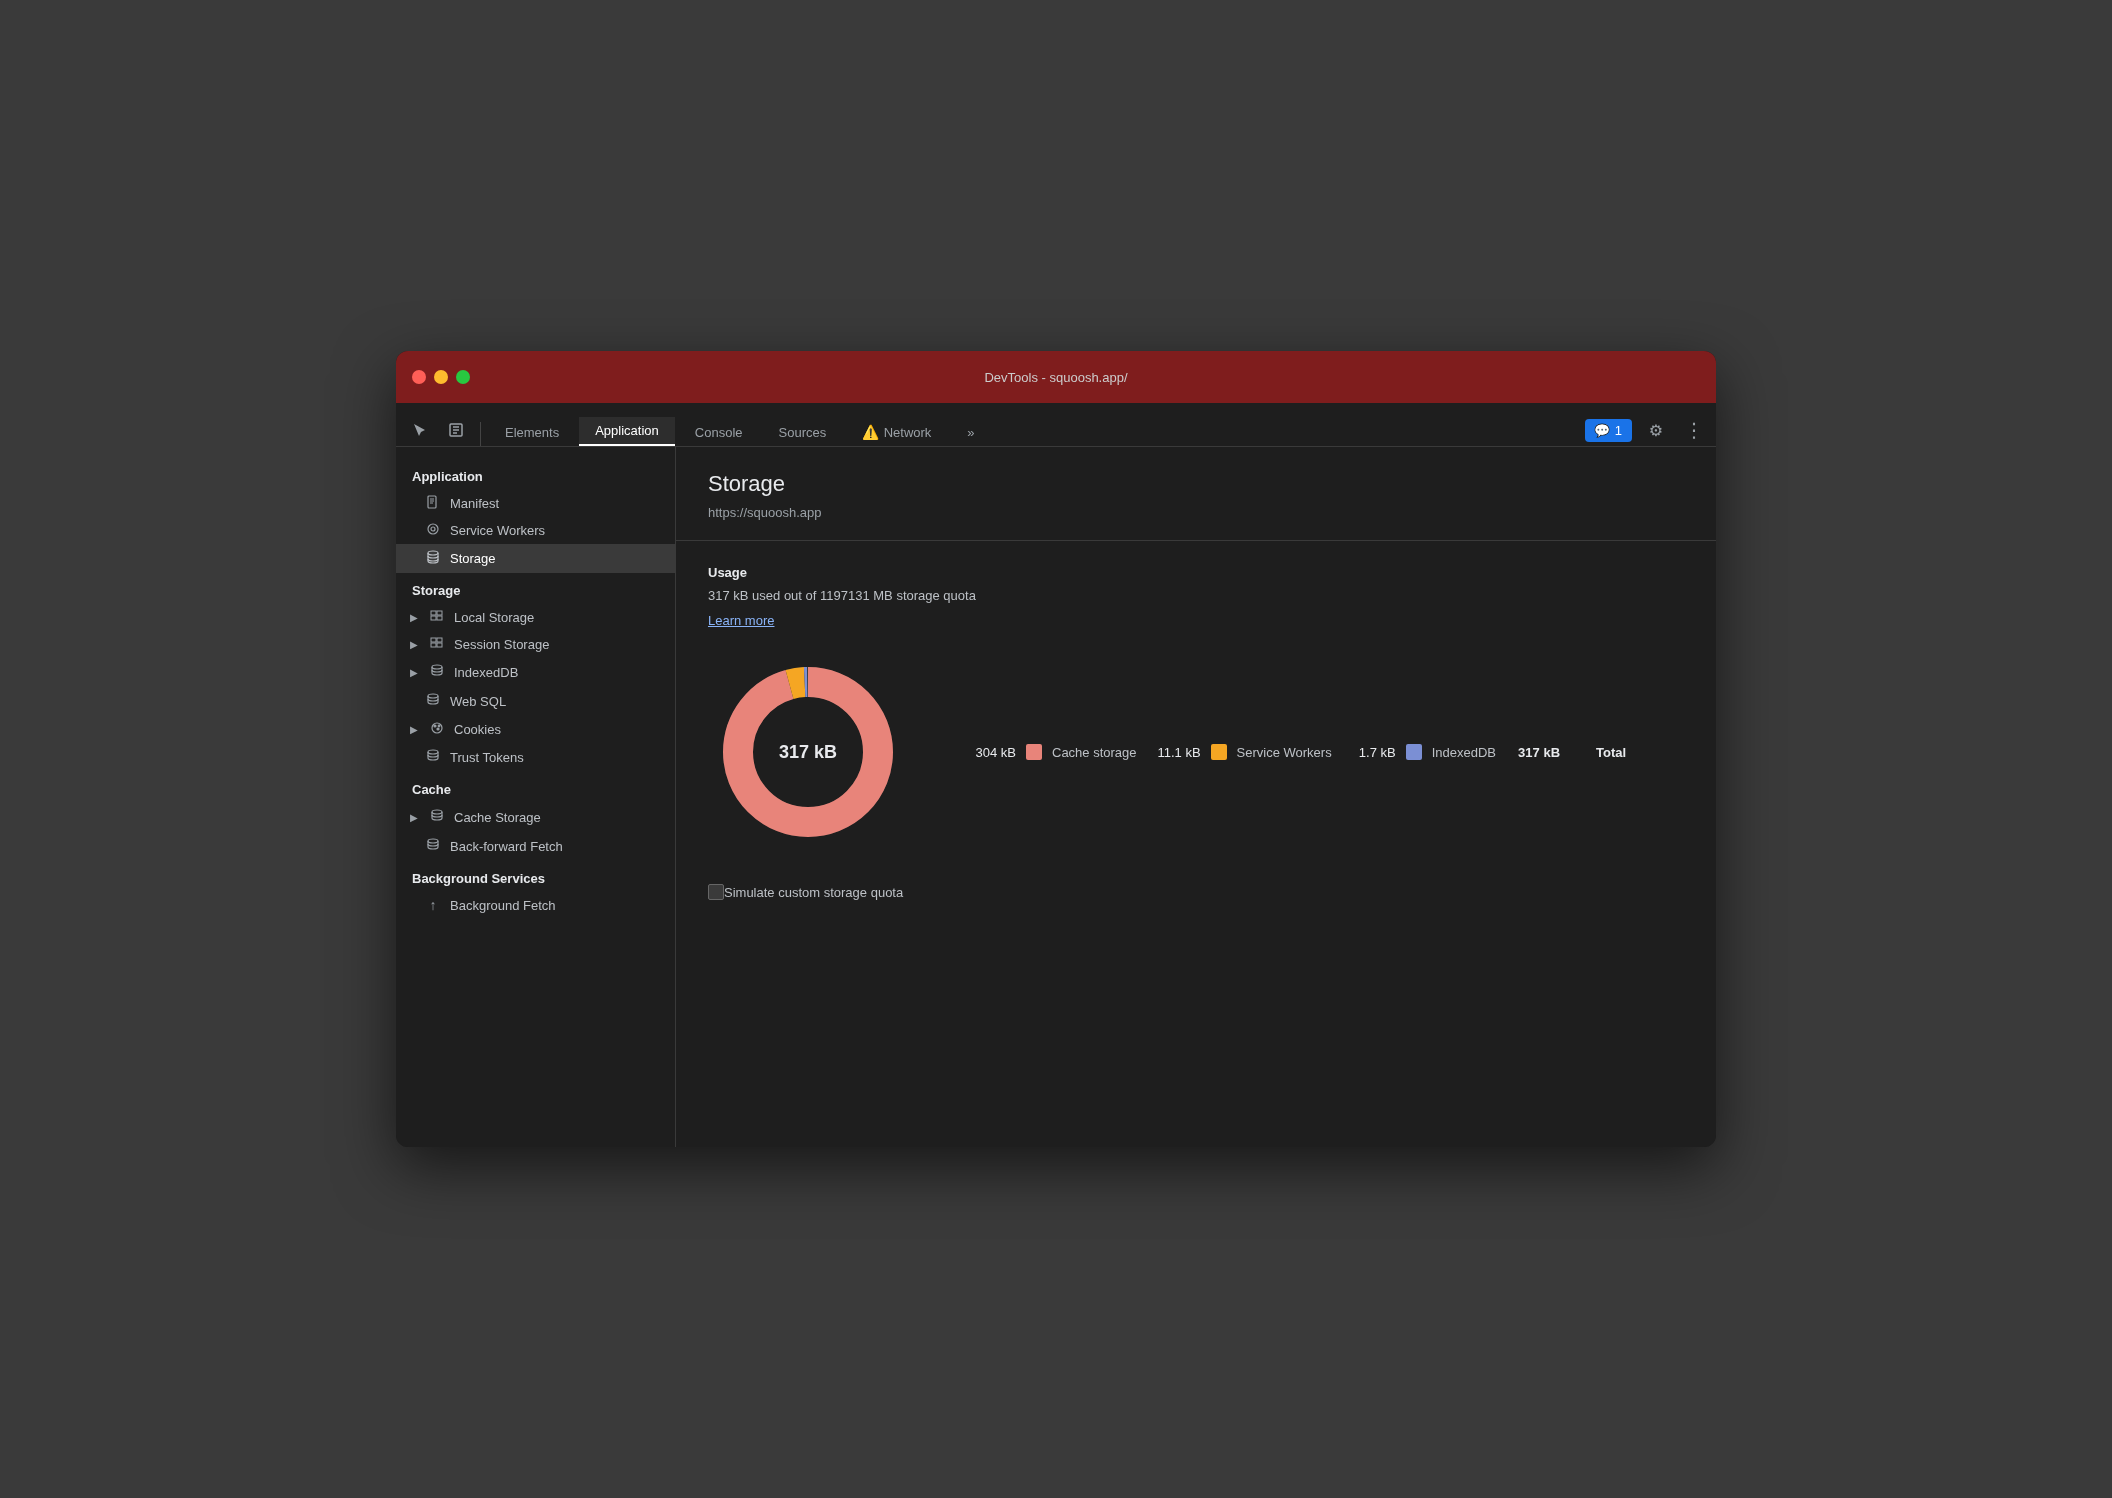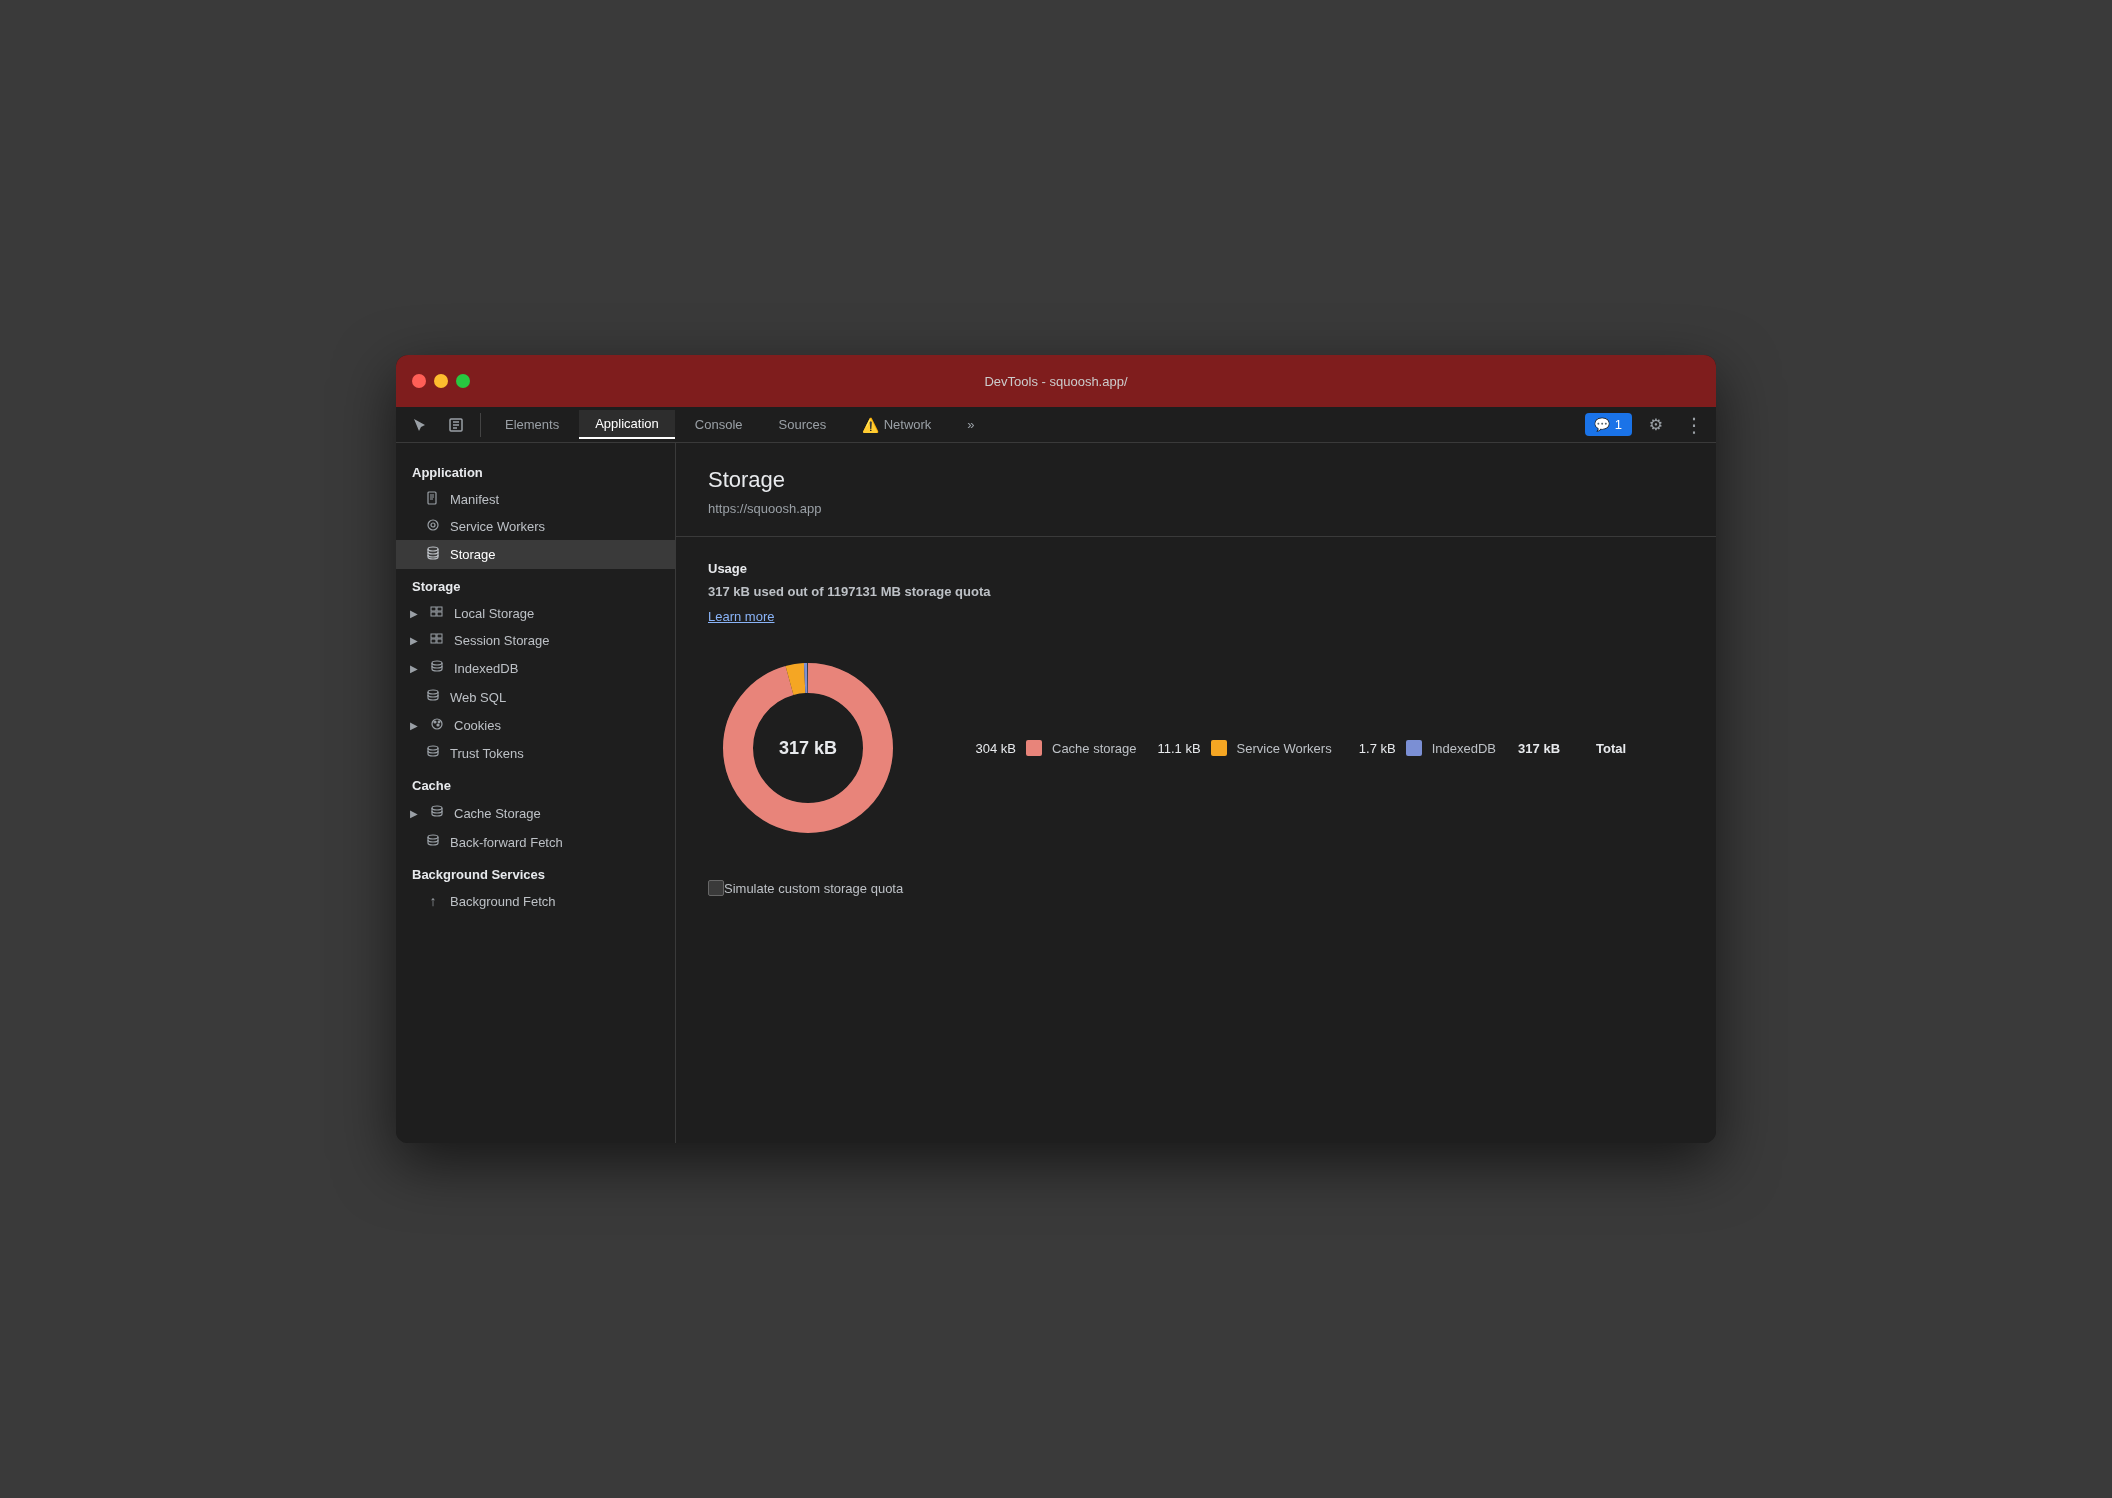--- a/index.html
+++ b/index.html
@@ -43,23 +43,23 @@
       position: absolute;
       left: 50%;
       transform: translateX(-50%);
       color: #ccc;
       font-size: 13px;
       font-weight: 500;
     }
     
     .toolbar {
       background: #1e1e1e;
-      height: 36px;
-      display: flex;
-      align-items: center;
+      height: 44px;
+      display: flex;
+      align-items: flex-end;
       border-bottom: 1px solid #3a3a3a;
       padding: 0 8px;
       gap: 4px;
     }
     .toolbar-icon-btn {
       width: 32px; height: 32px;
       display: flex; align-items: center; justify-content: center;
       color: #9aa0a6;
       border-radius: 4px;
       cursor: pointer;
@@ -188,21 +188,20 @@
     .usage-title {
       color: #e8eaed;
       font-size: 13px;
       font-weight: 600;
       margin-bottom: 8px;
     }
     .usage-text {
       color: #bdc1c6;
       font-size: 13px;
       margin-bottom: 8px;
-      font-weight: bold;
     }
     .learn-more {
       color: #8ab4f8;
       font-size: 13px;
       text-decoration: underline;
       cursor: pointer;
       margin-bottom: 24px;
       display: inline-block;
     }
     

